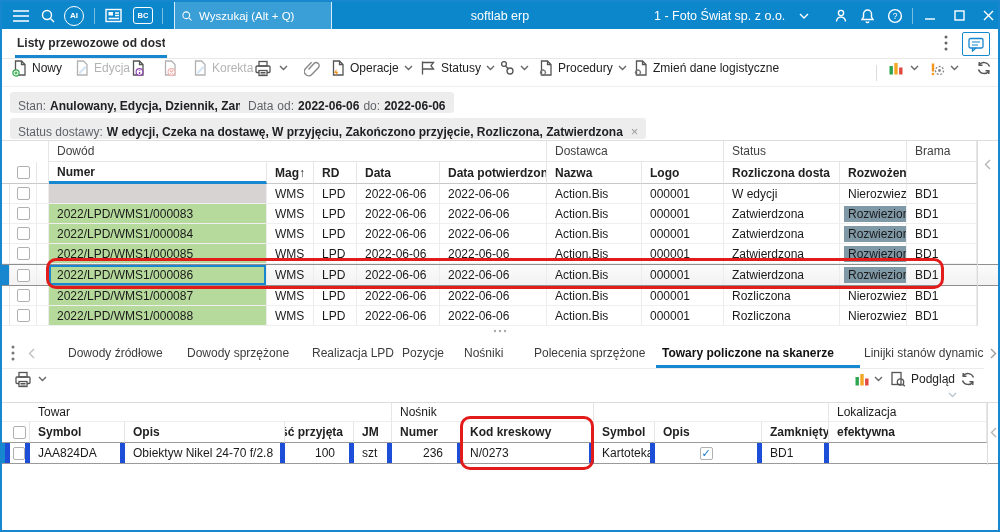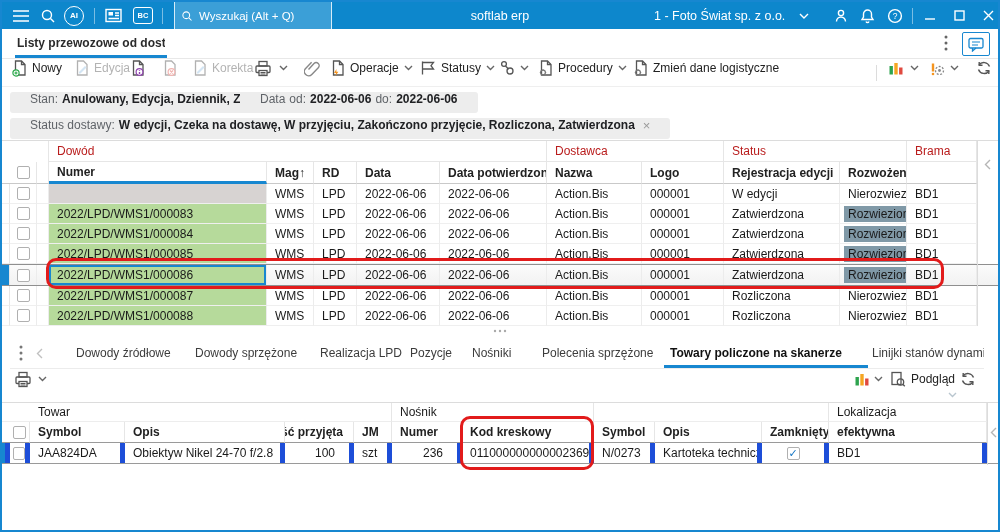--- a/index.html
+++ b/index.html
@@ -28,29 +28,29 @@
 
   
   .toolbar { position:absolute; top:57px; left:0; right:0; height:28px; background:#fff; border-bottom:1px solid #efefef; }
   .tbtn { position:absolute; top:0; height:18px; display:flex; align-items:center; gap:5px; color:#222; white-space:nowrap; cursor:default; }
   .tbtn.disabled { color:#b3b3b3; }
   .tbtn.disabled svg { opacity:.45; }
   .v-div { position:absolute; top:6px; width:1px; height:16px; background:#dcdcdc; }
 
   
   .filters { position:absolute; top:85px; left:0; right:0; height:53px; background:#fff; }
-  .chip { position:absolute; height:21px; background:#ededed; border-radius:3px; display:flex; align-items:flex-start; gap:4px; padding:0 20px; white-space:nowrap; }
+  .chip { position:absolute; height:21px; background:#ededed; border-radius:3px; display:flex; align-items:flex-end; gap:4px; padding:0 8px; white-space:nowrap; }
   .chip .lab { color:#5f6368; }
   .chip .val { font-weight:bold; color:#202124; }
   .chip .x { color:#9a9a9a; font-size:13px; margin-left:4px; }
 
   
   .grid-top { position:absolute; top:138px; left:0; width:996px; height:186px; background:#fff; border-top:1px solid #dcdcdc; }
   .t-group { display:grid; grid-template-columns:47px 498px 177px 183px 70px; height:21px; }
-  .t-group > div { display:flex; align-items:center; padding-left:8px; border-right:1px solid #e6e6e6; border-bottom:1px solid #e6e6e6; color:#b91c1c; overflow:hidden; white-space:nowrap; }
+  .t-group > div { display:flex; align-items:center; padding-left:8px; border-right:1px solid #e6e6e6; border-bottom:1px solid #e6e6e6; color:#404040; overflow:hidden; white-space:nowrap; }
   .t-cols, .t-row { display:grid; grid-template-columns:8px 27px 12px 218px 47px 43px 83px 107px 95px 82px 116px 67px 70px; }
   .t-cols { height:22px; }
   .t-cols > div { display:flex; align-items:center; padding-left:8px; font-weight:bold; color:#222; border-right:1px solid #e6e6e6; border-bottom:1px solid #c9c9c9; overflow:hidden; white-space:nowrap; }
   .t-cols > div.nopad { padding-left:0; }
   .t-cols .sorted { border-bottom:3px solid var(--c-accent2,#1787d0); }
   .t-row { height:20px; background:#fff; }
   .t-row.sel { height:22px; background:linear-gradient(#fbfbfb,#f2f2f2); border-top:1px solid #8f8f8f; border-bottom:1px solid #8f8f8f; }
   .t-row > div { display:flex; align-items:center; padding-left:8px; border-right:1px solid #ececec; border-bottom:1px solid #efefef; overflow:hidden; white-space:nowrap; }
   .t-row > div.ind, .t-row > div.cbc { padding-left:0; }
   .t-row.sel > div { border-bottom:none; }
@@ -61,21 +61,21 @@
   .t-row.sel .numer { box-shadow:inset 0 0 0 2px var(--c-accent2,#1787d0); }
   .t-row .roz span.hl { background:var(--c-slate,#7f99a7); padding:1px 4px; margin-left:-4px; }
   .cb { width:13px; height:13px; border:1px solid #b0b0b0; border-radius:2px; background:#fff; margin-left:7px; display:flex; align-items:center; justify-content:center; font-size:11px; color:#1274c4; font-weight:bold; }
   .rail { position:absolute; top:0; bottom:0; left:975px; width:21px; border-left:1px solid #dcdcdc; }
   .rail .chev { position:absolute; left:6px; top:18px; color:#b5b5b5; }
 
   
   .splitter { position:absolute; top:324px; left:0; right:0; height:10px; display:flex; justify-content:center; align-items:center; color:#a9a9a9; }
 
   
-  .btabs { position:absolute; top:335px; left:8px; right:0; height:32px; background:#fff; border-bottom:1px solid #ececec; }
+  .btabs { position:absolute; top:335px; left:0; right:0; height:32px; background:#fff; border-bottom:1px solid #ececec; }
   .btab { position:absolute; top:9px; color:#3c3c3c; white-space:nowrap; }
   .btab.active { font-weight:bold; color:#111; }
   .btab-underline { position:absolute; bottom:0; height:3px; background:var(--c-accent2,#1787d0); }
   .btabs .clipmask { position:absolute; top:0; right:0; width:14px; height:32px; background:#fff; }
 
   
   .btoolbar { position:absolute; top:368px; left:0; right:0; height:31px; background:#fff; }
 
   
   .bgrid { position:absolute; top:400px; left:0; width:996px; height:62px; border-top:1px solid #dcdcdc; background:#fff; }
@@ -396,21 +396,21 @@
       <div class="sorted">Numer</div>
       <div>
           <span>Mag</span>
           <span>↑</span>
         </div>
       <div>RD</div>
       <div>Data</div>
       <div>Data potwierdzona</div>
       <div>Nazwa</div>
       <div>Logo</div>
-      <div>Rejestracja edycji</div>
+      <div>Rozliczona dosta</div>
       <div>Rozwożenie dosta</div>
       <div></div>
     </div>
     <div id="main-rows">
         <div class="t-row">
           <div class="ind"></div>
           <div class="cbc nopad">
             <span class="cb"></span>
           </div>
           <div class="nopad"></div>
@@ -667,21 +667,20 @@
     <div class="b-row">
       <div class="ind nopad"></div>
       <div class="nopad">
           <span class="cb"></span>
         </div>
       <div>JAA824DA</div>
       <div>Obiektyw Nikel 24-70 f/2.8</div>
       <div class="r">100</div>
       <div>szt</div>
       <div class="r">236</div>
-      <div>011000000000002369</div>
       <div>N/0273</div>
       <div>Kartoteka techniczna</div>
       <div class="center">
           <span class="cb" id="zamkniety-cb" style="margin-left:0">✓</span>
         </div>
       <div>BD1</div>
     </div>
     <div class="brail">
       <span class="chev">
         <svg width="7" height="11" viewBox="0 0 7 11">

